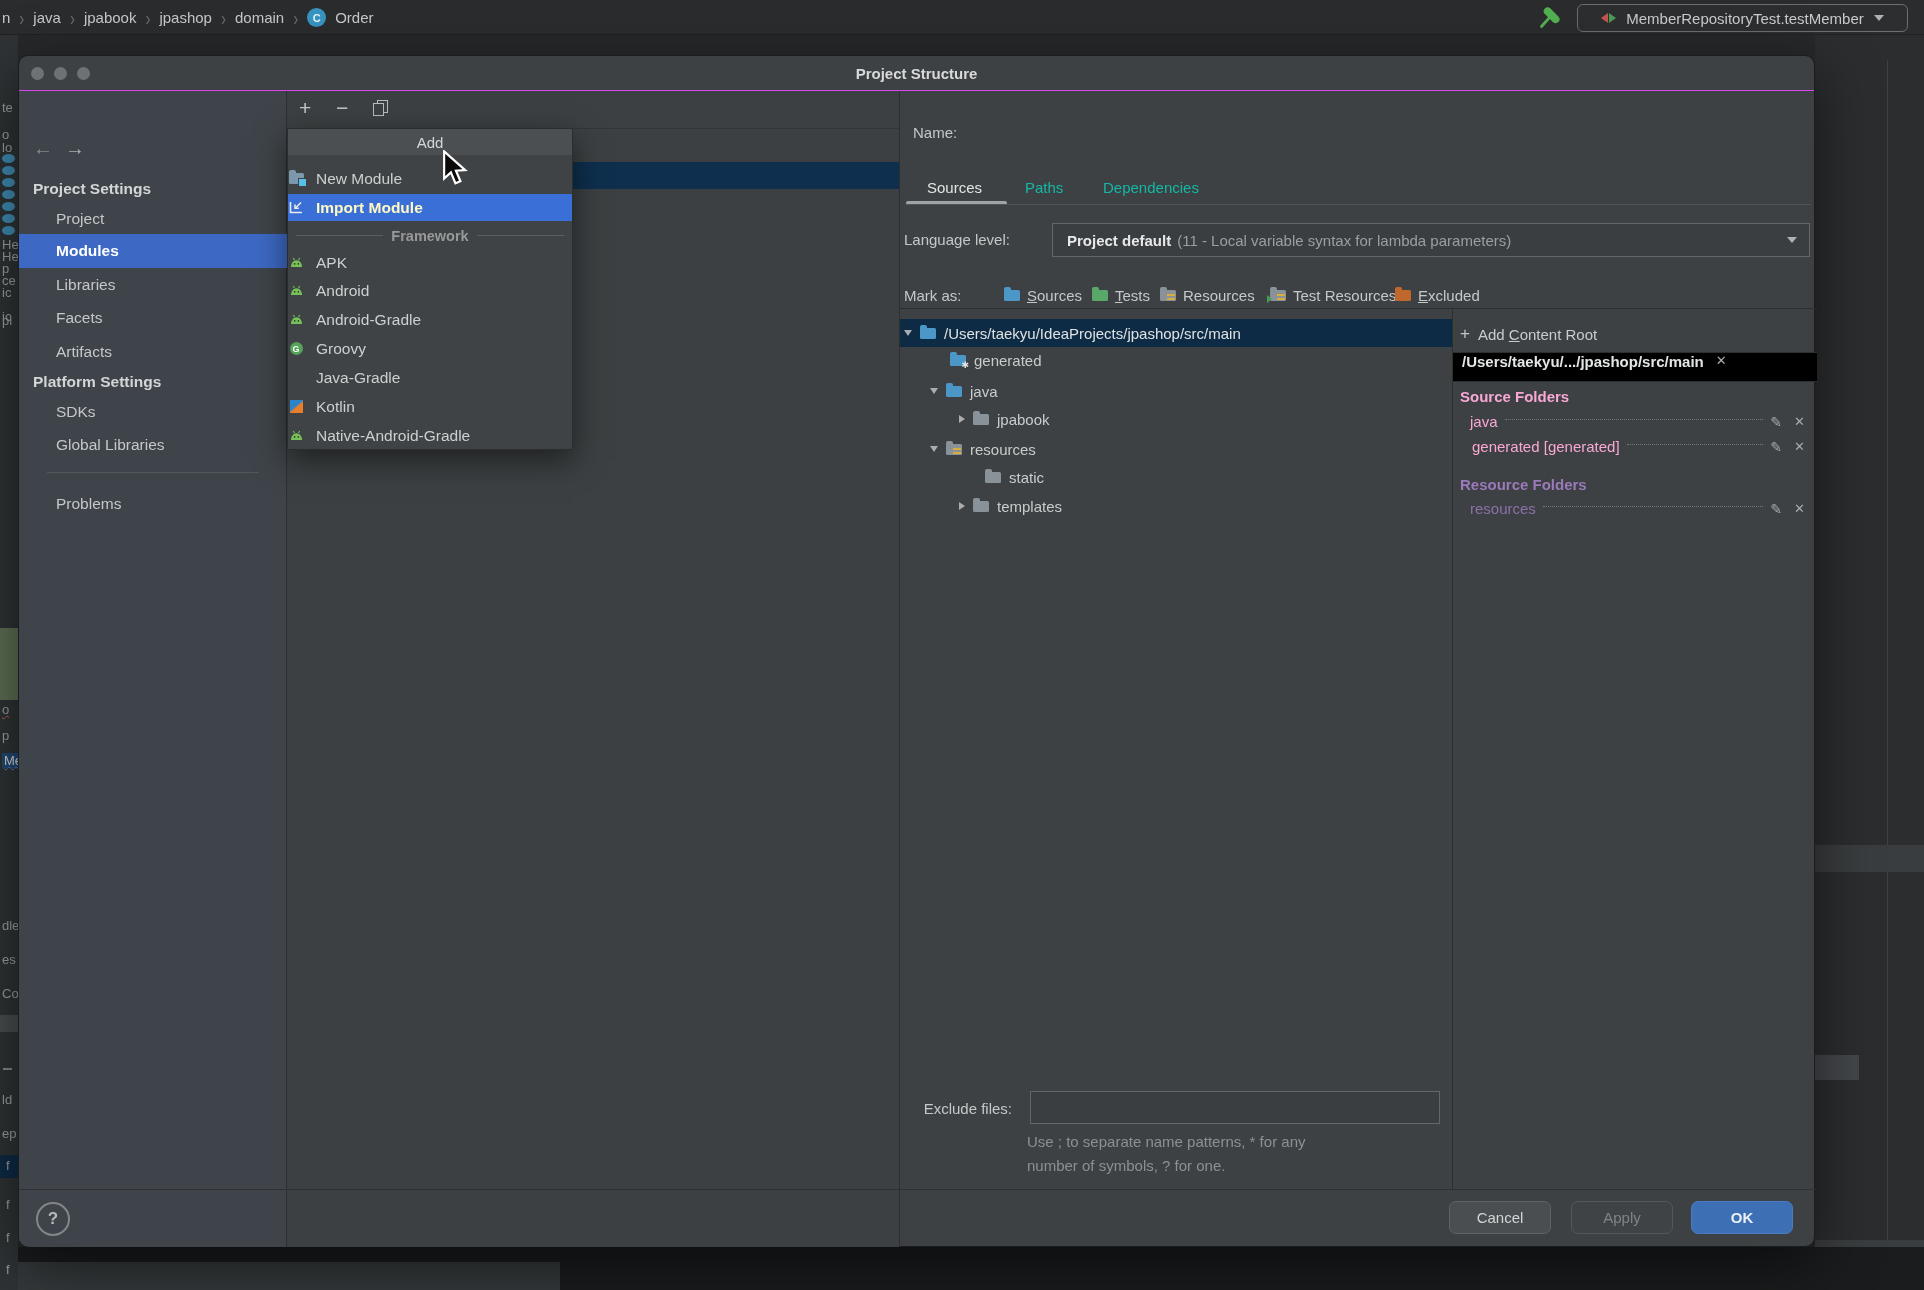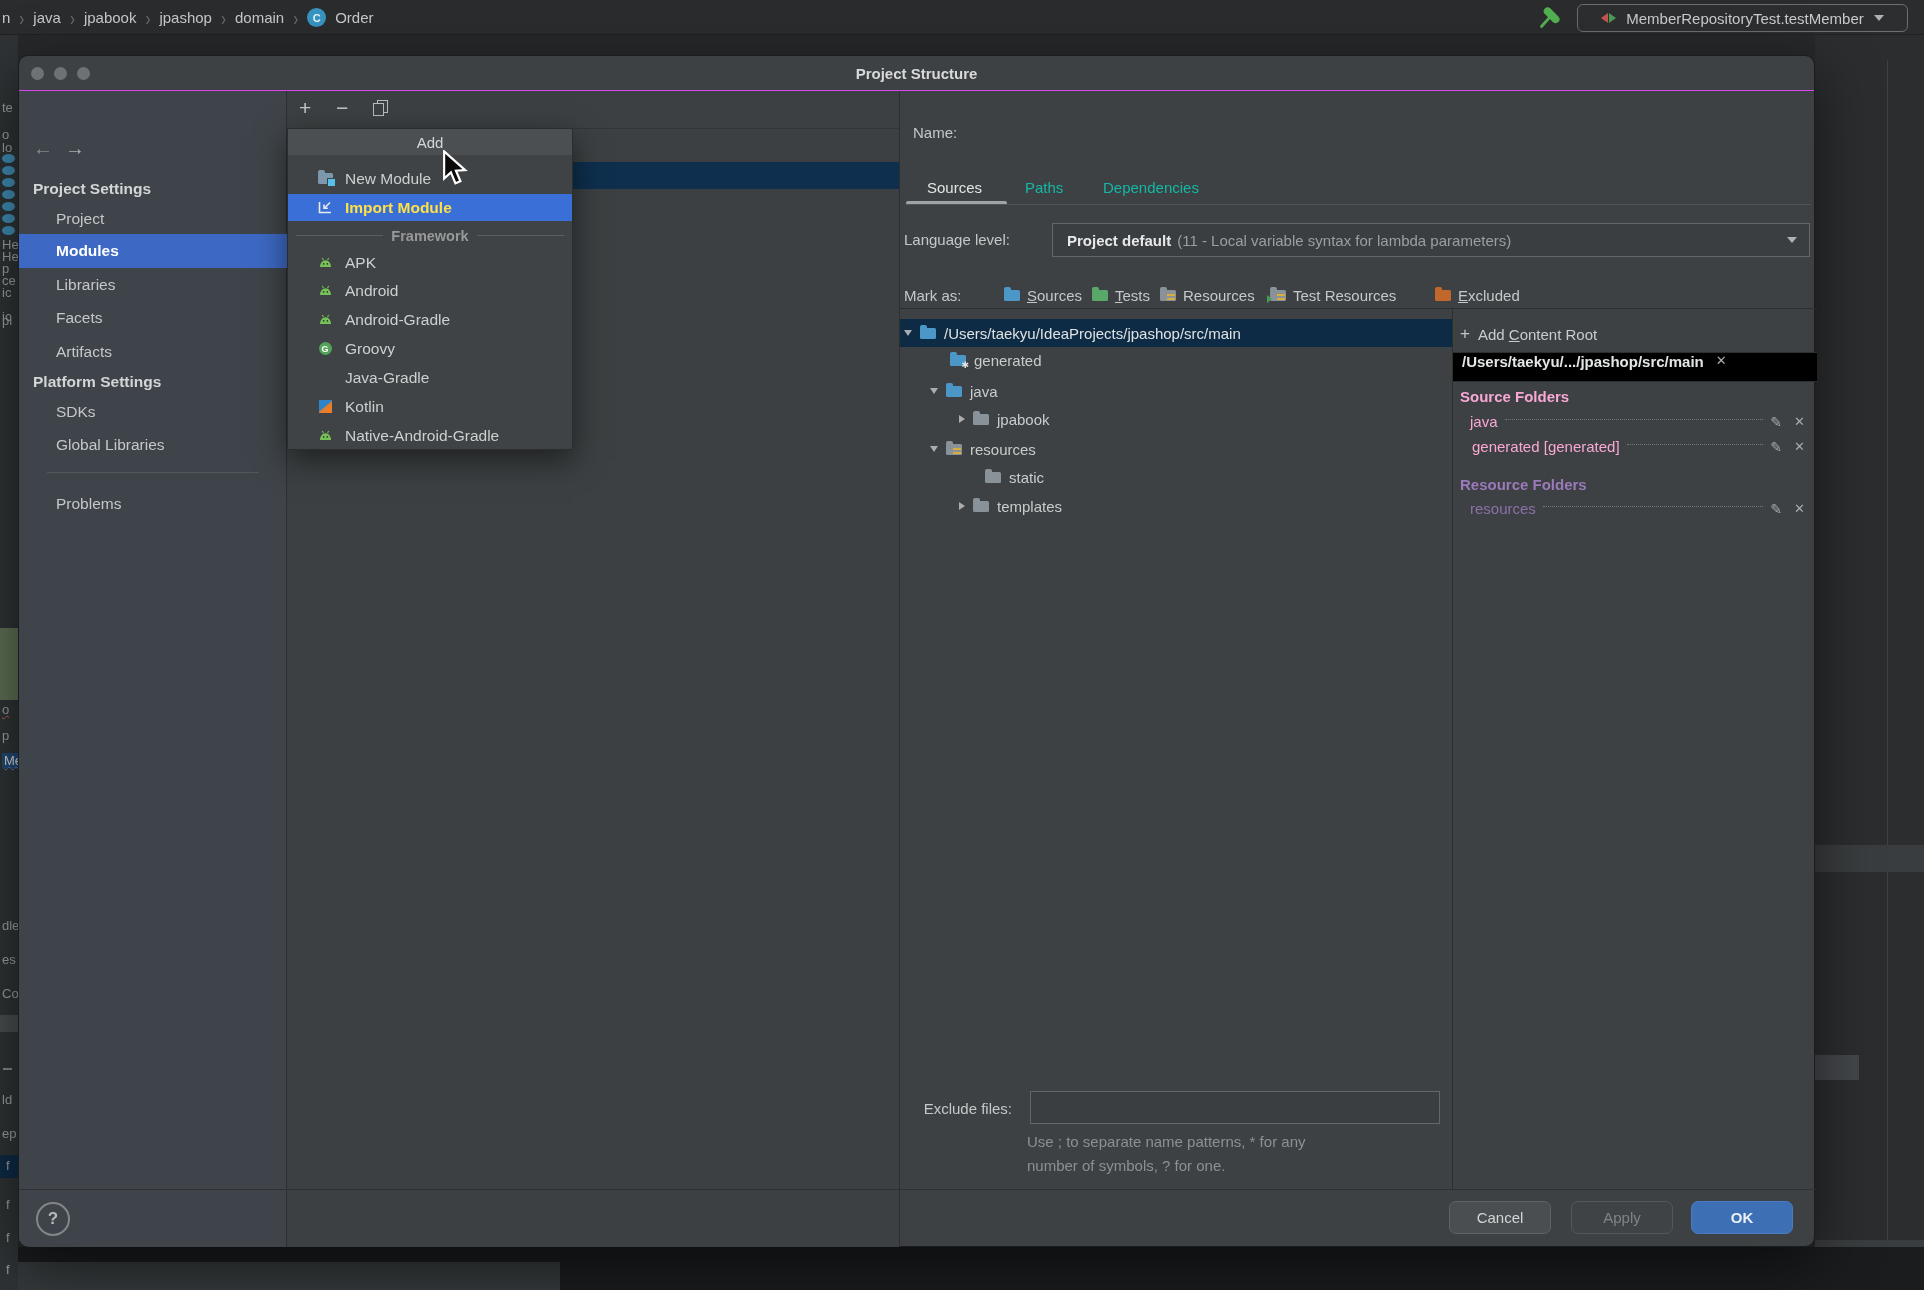--- a/index.html
+++ b/index.html
@@ -88,23 +88,23 @@
   
   #footdiv{position:absolute;left:0;top:1133px;width:1797px;height:1px;background:#2E3032;}
   .btn{position:absolute;top:1145px;width:102px;height:33px;border-radius:7px;display:flex;align-items:center;justify-content:center;font-size:15px;}
   #btn-cancel{left:1430px;background:#4A4E50;border:1px solid #606466;color:#D3D5D6;}
   #btn-apply{left:1552px;background:#404345;border:1px solid #54585A;color:#7F8486;}
   #btn-ok{left:1672px;background:#3D6FB5;border:1px solid #4A7CC1;color:#EAF0F6;font-weight:600;}
   #helpbtn{position:absolute;left:17px;top:1146px;width:34px;height:34px;border:2px solid #83878A;border-radius:50%;display:flex;align-items:center;justify-content:center;color:#B7BBBD;font-size:17px;font-weight:700;}
   
   #popup{left:287px;top:128px;width:286px;height:322px;background:#3F4345;border:1px solid #2B2D2E;box-shadow:0 10px 30px rgba(0,0,0,.5);z-index:50;}
   #pophead{position:absolute;left:0;top:0;width:100%;height:26px;background:#4C4F51;display:flex;align-items:center;justify-content:center;color:#D4D6D7;font-size:15px;}
-  .prow{position:absolute;left:0;width:100%;height:27px;display:flex;align-items:center;padding-left:29px;gap:12px;font-size:15.5px;color:#CDD0D1;}
+  .prow{position:absolute;left:0;width:100%;height:27px;display:flex;align-items:center;padding-left:0;gap:12px;font-size:15.5px;color:#CDD0D1;}
   .prow .ic{width:16px;display:flex;justify-content:center;flex:none;}
-  #prow-import{background:#3A6FD8;color:#fde047;font-weight:600;}
+  #prow-import{background:#3A6FD8;color:#fef9c3;font-weight:600;}
   .psep{position:absolute;left:0;width:100%;height:27px;display:flex;align-items:center;gap:8px;padding:0 8px;color:#97999B;font-weight:700;font-size:14.5px;}
   .psep::before,.psep::after{content:"";flex:1;height:1px;background:#5B5E60;}
   .gicon{width:13px;height:13px;border-radius:50%;background:#55A35A;color:#fff;font-size:9px;font-weight:700;display:flex;align-items:center;justify-content:center;}
   .kicon{width:13px;height:13px;background:linear-gradient(140deg,#2E84C9 0%,#2E84C9 45%,#E87D2A 55%,#E87D2A 100%);}
   .nmfld{position:relative;width:15px;height:11px;border-radius:1.5px;background:#7D97AD;}
   .nmfld::before{content:"";position:absolute;left:0;top:-3px;width:7px;height:4px;border-radius:2px 2px 0 0;background:inherit;}
   .nmfld::after{content:"";position:absolute;right:-3px;bottom:-3px;width:7px;height:7px;background:#56C0E8;border:1px solid #3F4345;}
   
   .rb{position:absolute;background:#3A3D3F;}
   #cursor{left:441px;top:150px;z-index:99;}
@@ -252,21 +252,21 @@
       <div class="mklbl" style="left:260px;">
         <span class="fld f-gray f-res"></span>
         <span>Resources</span>
       </div>
       <div class="mklbl" style="left:370px;">
         <span class="fld f-gray f-res">
             <i class="trdot"></i>
           </span>
         <span>Test Resources</span>
       </div>
-      <div class="mklbl" style="left:535px;">
+      <div class="mklbl" style="left:495px;">
         <span class="fld f-orange"></span>
         <span><span class="mn">E</span><span>xcluded</span></span>
       </div>
       <div id="cdiv"></div>
 
       <div id="trsel"></div>
       <div class="trow" style="left:4px;top:228px;color:#E0E2E3;">
         <span class="chev-d"></span>
         <span class="fld f-blue"></span>
         <span>/Users/taekyu/IdeaProjects/jpashop/src/main</span>

